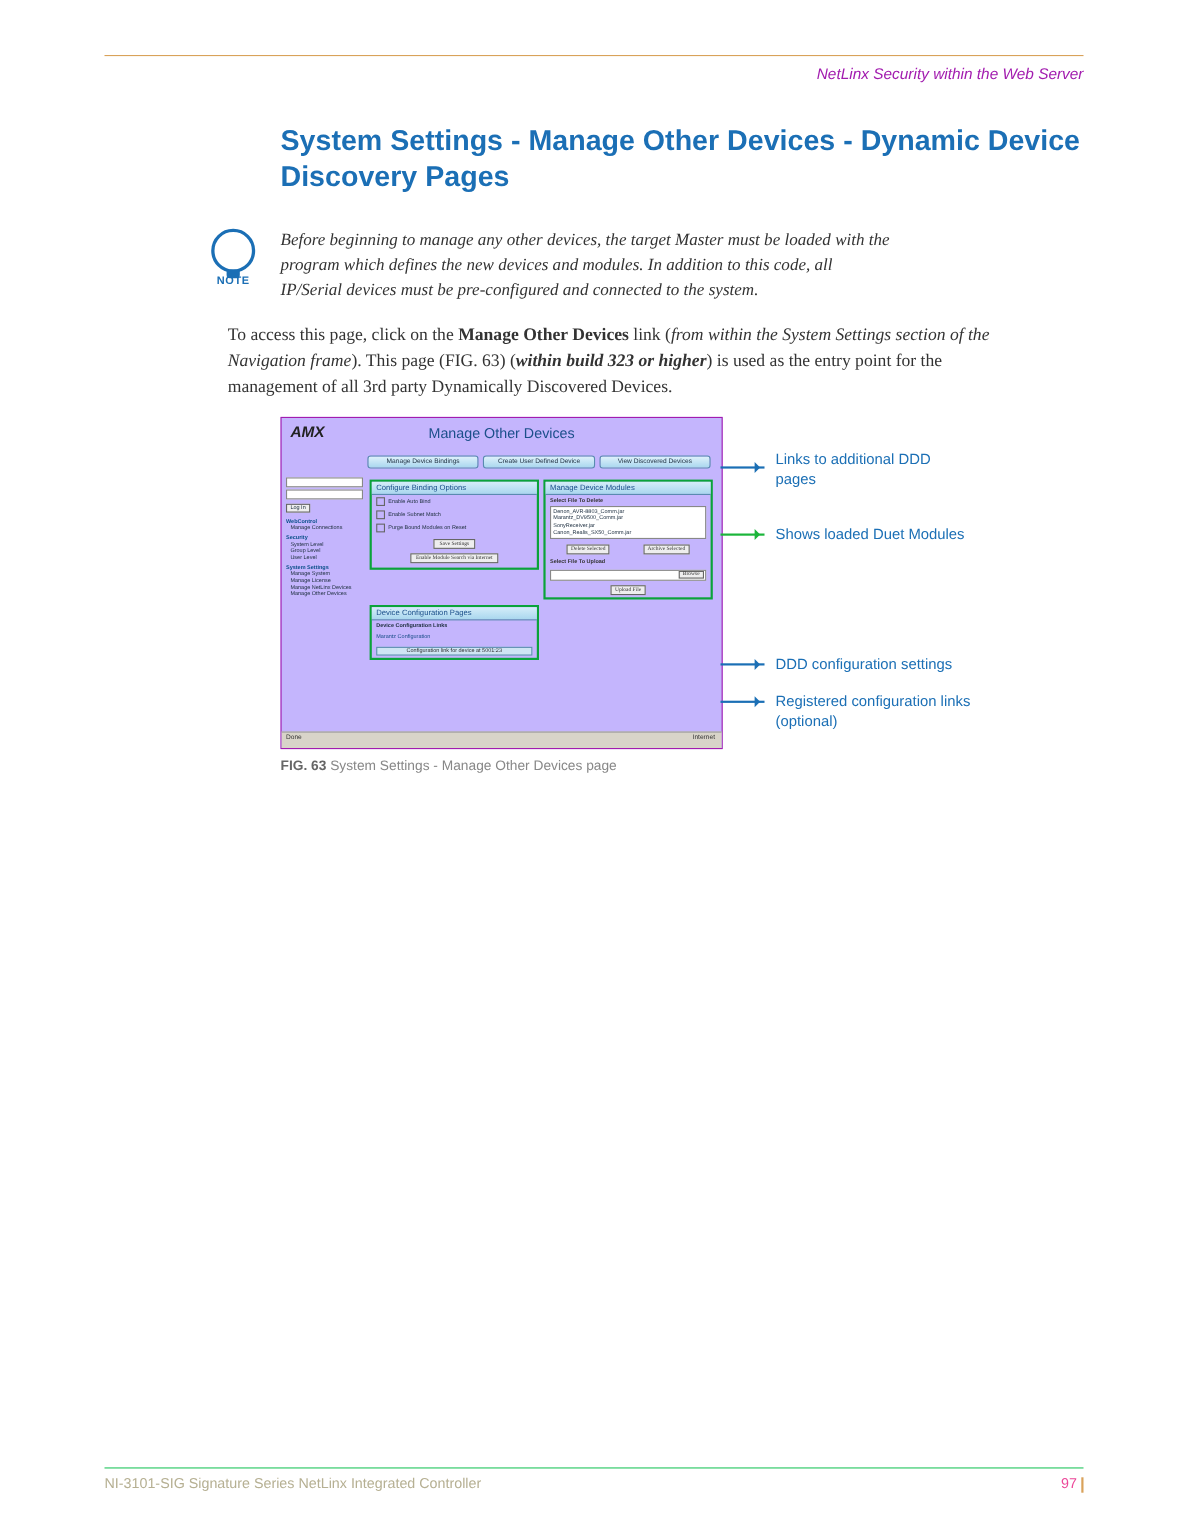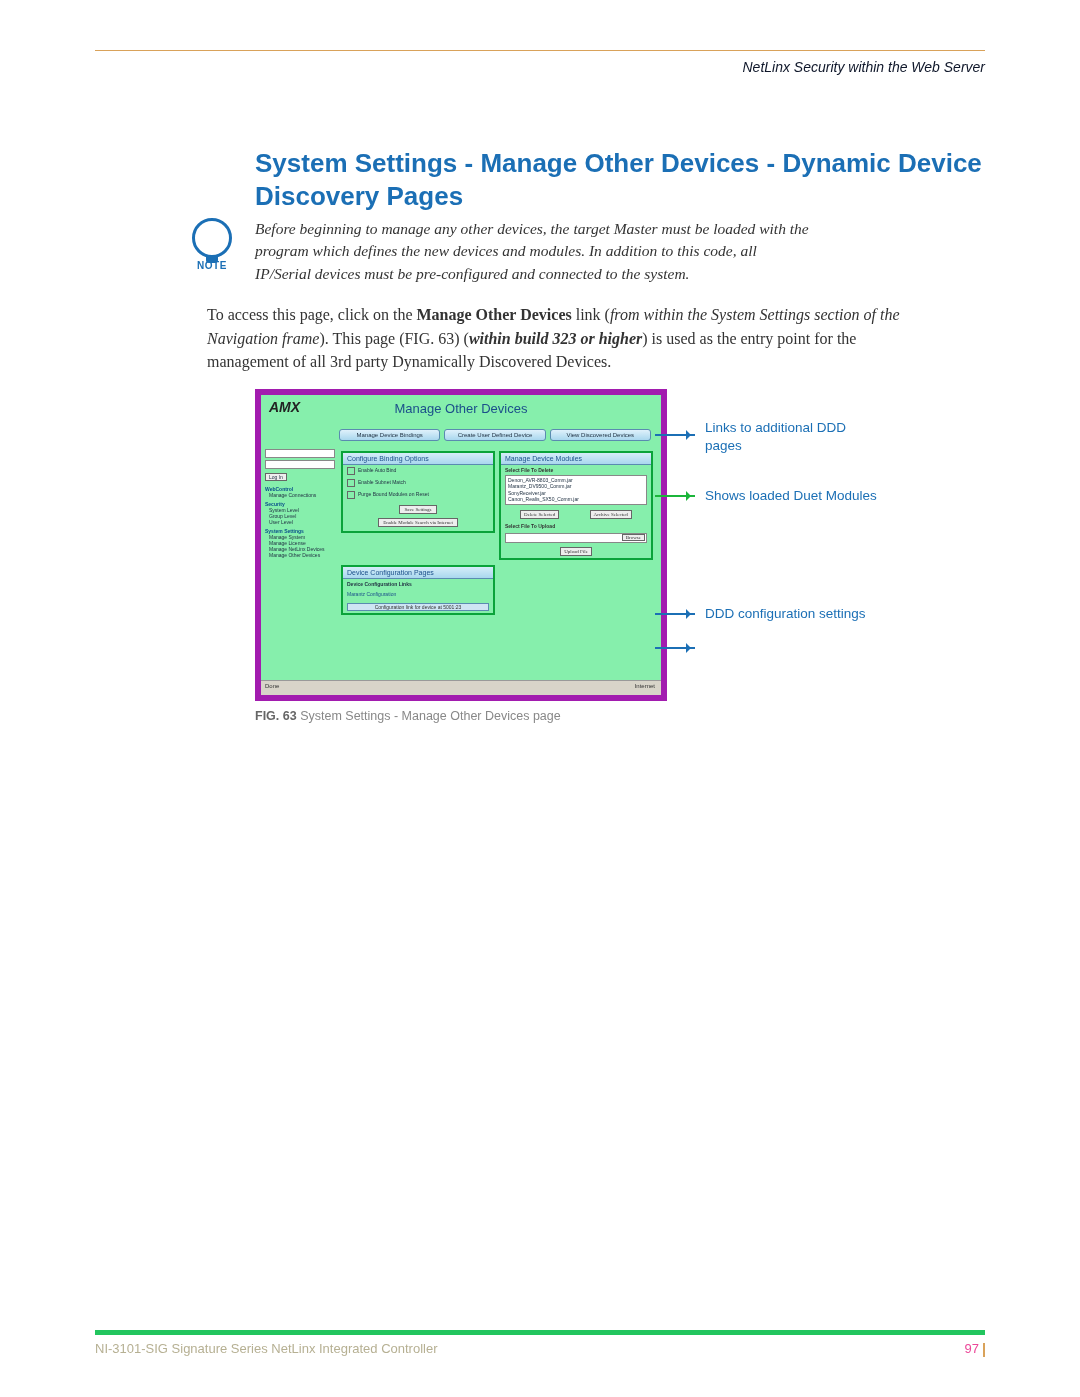--- a/index.html
+++ b/index.html
@@ -1,30 +1,30 @@
 <!DOCTYPE html>
 <html><head>
 <meta charset="utf-8">
 <style>
 html,body{margin:0;padding:0;background:#fff;font-family:Georgia,"Times New Roman",serif;color:#333}
 .page{width:1080px;height:1397px;position:relative;box-sizing:border-box;padding:50px 95px 0 95px}
 .rule{border-top:1px solid #d9a25a;margin:0 0 8px 0}
-.header-bar{color:#0f172a;font-family:Arial,Helvetica,sans-serif;font-size:14px;text-align:right;margin-bottom:72px;font-style:italic}
-.title{color:#1b6fb5;font-family:Arial,Helvetica,sans-serif;font-weight:700;font-size:26px;margin:0 0 6px 160px;line-height:1.25}
+.header-bar{color:#a21caf;font-family:Arial,Helvetica,sans-serif;font-size:14px;text-align:right;margin-bottom:36px;font-style:italic}
+.title{color:#1b6fb5;font-family:Arial,Helvetica,sans-serif;font-weight:700;font-size:26px;margin:0 0 32px 160px;line-height:1.25}
 .note-row{display:flex;align-items:flex-start;margin-bottom:18px}
 .note-icon{width:50px;text-align:center;margin:0 18px 0 92px;color:#1b6fb5;font-family:Arial,Helvetica,sans-serif}
 .note-icon .bulb{width:34px;height:34px;border:3px solid #1b6fb5;border-radius:50%;margin:0 auto 2px;position:relative}
 .note-icon .bulb::after{content:"";position:absolute;left:50%;bottom:-8px;width:12px;height:8px;background:#1b6fb5;transform:translateX(-50%);border-radius:0 0 3px 3px}
 .note-icon .lbl{font-size:10px;font-weight:700;letter-spacing:.5px}
 .note-text{font-style:italic;font-size:15.5px;line-height:1.45;max-width:560px}
 .body-p{font-size:16px;line-height:1.45;margin:0 0 16px 112px;max-width:730px}
 .body-p b{font-weight:700}
 .body-p i{font-style:italic}
 .fig-wrap{position:relative;margin:6px 0 0 160px;width:740px}
-.fig-img{width:400px;height:300px;position:relative;background:#86efac;border:6px solid #a21caf}
+.fig-img{width:400px;height:300px;position:relative;background:#c4b5fd;border:1px solid #a21caf}
 
 .ss-title{position:absolute;top:6px;left:0;right:0;text-align:center;font-family:Arial,Helvetica,sans-serif;font-size:13px;color:#1b4f8a}
 .ss-logo{position:absolute;top:4px;left:8px;font-family:Arial,Helvetica,sans-serif;font-weight:900;font-size:14px;color:#222;font-style:italic}
 .ss-tabs{position:absolute;top:34px;left:78px;right:10px;display:flex;gap:4px}
 .ss-tab{flex:1;background:linear-gradient(#dff1fb,#a9d7ee);border:1px solid #5a8bb0;font-size:6px;font-family:Arial,Helvetica,sans-serif;color:#234;text-align:center;padding:2px 0;border-radius:3px}
 .ss-left{position:absolute;top:52px;left:4px;width:70px;font-family:Arial,Helvetica,sans-serif;font-size:5px;color:#234}
 .ss-left .field{background:#fff;border:1px solid #888;height:7px;margin:2px 0}
 .ss-left .btn{display:inline-block;border:1px solid #666;background:#eee;padding:0 3px;font-size:5px;margin:2px 0}
 .ss-left .sec{color:#0a4f8a;font-weight:700;margin-top:3px}
 .ss-left .sub{margin-left:4px}
@@ -48,21 +48,21 @@
 .ss-status{position:absolute;bottom:0;left:0;right:0;height:14px;background:#d8d4c9;border-top:1px solid #999;font-size:6px;font-family:Arial,Helvetica,sans-serif;color:#333}
 .ss-status .done{position:absolute;left:4px;top:2px}
 .ss-status .net{position:absolute;right:6px;top:2px}
 .arrow{position:absolute;height:2px;background:#1bb53a}
 .arrow::after{content:"";position:absolute;right:-1px;top:-4px;border:5px solid transparent;border-left-color:#1bb53a}
 .arrow.blue{background:#1b6fb5}
 .arrow.blue::after{border-left-color:#1b6fb5}
 .ann{position:absolute;color:#1b6fb5;font-family:Arial,Helvetica,sans-serif;font-size:13.5px;line-height:1.35}
 .caption{font-family:Liberation Sans, sans-serif;font-size:12.5px;color:#888;margin:8px 0 0 160px}
 .caption b{color:#666;font-weight:700}
-.footer{position:absolute;left:95px;right:95px;bottom:40px;display:flex;justify-content:space-between;border-top:5px solid #22c55e;padding-top:6px;font-family:Arial,Helvetica,sans-serif;font-size:13px;color:#b6b093}
+.footer{position:absolute;left:95px;right:95px;bottom:40px;display:flex;justify-content:space-between;border-top:1px solid #22c55e;padding-top:6px;font-family:Arial,Helvetica,sans-serif;font-size:13px;color:#b6b093}
 .footer .pg{color:#ec4899}
 .footer .pgbar{display:inline-block;width:2px;height:14px;background:#d9a25a;vertical-align:middle;margin-left:4px}
 </style>
 </head>
 <body>
 
 <div class="page">
   <div class="rule"></div>
   <div class="header-bar">NetLinx Security within the Web Server</div>
 
@@ -149,20 +149,21 @@
     <div class="arrow blue" style="top:45px;left:400px;width:40px"></div>
     <div class="ann" style="top:30px;left:450px;width:160px">Links to additional DDD pages</div>
 
     <div class="arrow" style="top:106px;left:400px;width:40px"></div>
     <div class="ann" style="top:98px;left:450px;width:230px">Shows loaded Duet Modules</div>
 
     <div class="arrow blue" style="top:224px;left:400px;width:40px"></div>
     <div class="ann" style="top:216px;left:450px;width:230px">DDD configuration settings</div>
 
     <div class="arrow blue" style="top:258px;left:400px;width:40px"></div>
+    <div class="ann" style="top:250px;left:450px;width:200px">Registered configuration links (optional)</div>
   </div>
 
   <div class="caption">
     <b>FIG. 63</b><span>  System Settings - Manage Other Devices page</span>
   </div>
 
   <div class="footer">
     <span>NI-3101-SIG Signature Series NetLinx Integrated Controller</span>
     <span class="pg"><span>97</span><span class="pgbar"></span></span>
   </div>

